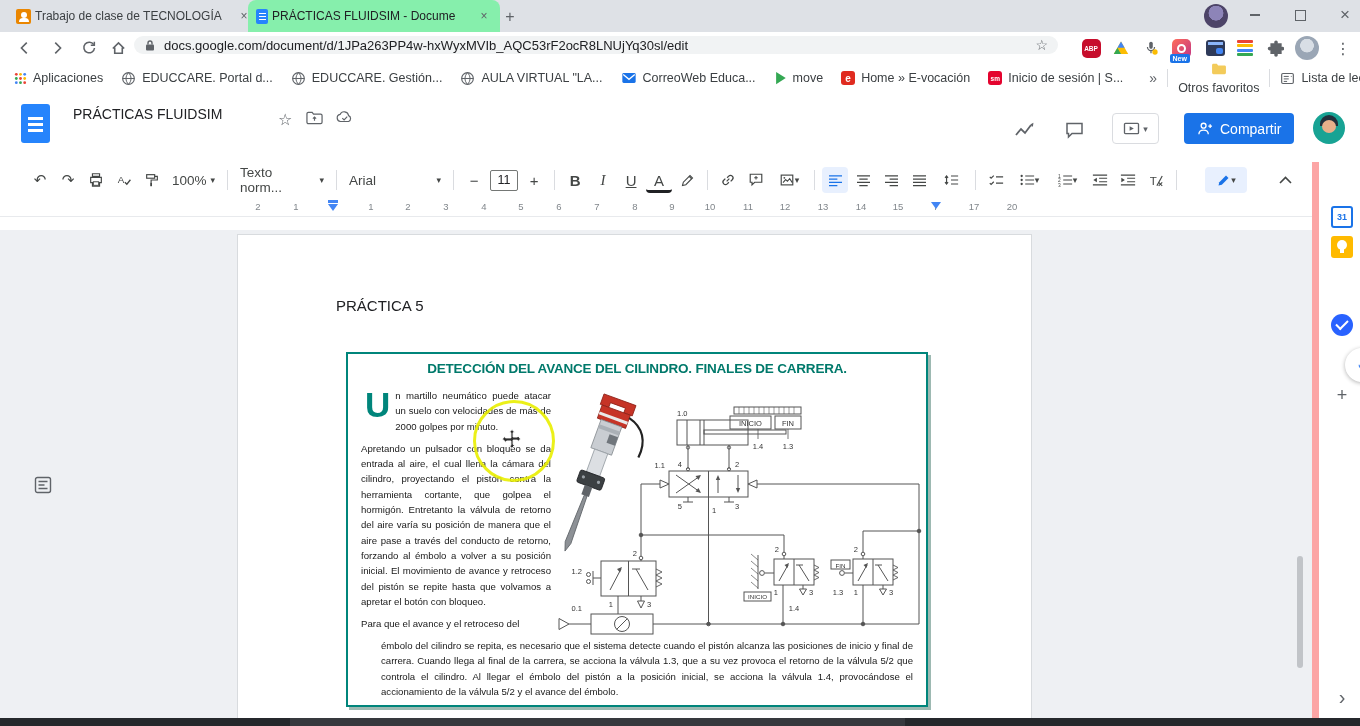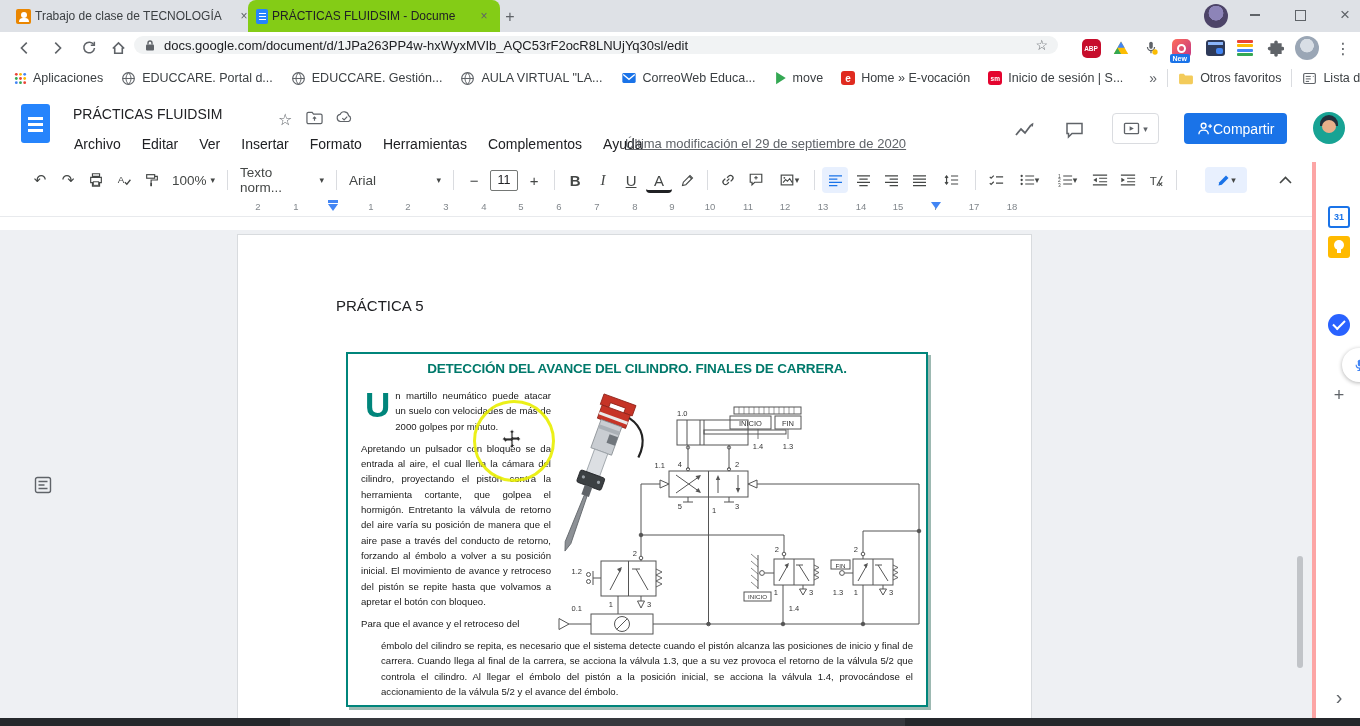--- a/index.html
+++ b/index.html
@@ -2,21 +2,21 @@
 <html><head>
 <meta charset="utf-8">
 <style>
   html,body{margin:0;padding:0;background:#000;}
   #screen{position:relative;width:1360px;height:726px;overflow:hidden;background:#fff;
           font-family:"Liberation Sans","DejaVu Sans",sans-serif;color:#202124;}
   svg{display:block;}
   
   .tabstrip{position:absolute;left:0;top:0;width:1360px;height:32px;background:#dee1e6;}
   .tab{position:absolute;top:0;height:32px;display:flex;align-items:center;padding:0 8px;font-size:12px;color:#3c4043;}
-  .tab.active{background:#84cc16;border-radius:8px 8px 0 0;color:#202124;}
+  .tab.active{background:#86efac;border-radius:8px 8px 0 0;color:#202124;}
   .tab .title{flex:1;white-space:nowrap;overflow:hidden;text-overflow:ellipsis;margin:0 4px;}
   .tclose{width:16px;height:16px;border-radius:50%;display:flex;align-items:center;justify-content:center;
           font-size:12px;color:#5f6368;cursor:pointer;}
   .fav-classroom{width:15px;height:15px;border-radius:2px;background:#ea8600;position:relative;flex:none;}
   .fav-classroom:after{content:"";position:absolute;left:4.5px;top:3px;width:6px;height:6px;border-radius:50%;background:#fff;}
   .fav-classroom:before{content:"";position:absolute;left:2.5px;bottom:1.5px;width:10px;height:4px;border-radius:4px 4px 0 0;background:#fff;}
   .fav-docs{width:12px;height:15px;border-radius:2px;background:#2684fc;position:relative;flex:none;}
   .fav-docs:after{content:"";position:absolute;left:2.5px;top:4px;width:7px;height:1.4px;background:#fff;
      box-shadow:0 3px 0 #fff,0 6px 0 #fff;}
   .newtab{position:absolute;left:498px;top:5px;width:24px;height:24px;border-radius:50%;display:flex;
@@ -61,21 +61,21 @@
   .docslogo:after{content:"";position:absolute;left:7px;top:13px;width:15px;height:2.5px;background:#fff;
      box-shadow:0 6px 0 #fff,0 12px 0 #fff;}
   .dtitle{position:absolute;left:73px;top:14px;font-size:14px;color:#202124;}
   .dticon{position:absolute;top:18px;color:#5f6368;font-size:16px;}
   .menus{position:absolute;left:74px;top:44px;display:flex;gap:21px;font-size:14px;color:#202124;}
   .lastmod{position:absolute;left:625px;top:44px;font-size:13px;color:#5f6368;text-decoration:underline;white-space:nowrap;}
   .hbtn{position:absolute;top:24px;width:28px;height:28px;display:flex;align-items:center;justify-content:center;border-radius:50%;}
   .presentbtn{position:absolute;left:1112px;top:21px;width:47px;height:31px;border:1px solid #dadce0;border-radius:4px;
      display:flex;align-items:center;justify-content:center;gap:3px;box-sizing:border-box;}
   .sharebtn{position:absolute;left:1184px;top:21px;height:31px;padding:0 13px;background:#1a73e8;border-radius:4px;
-     display:flex;align-items:center;color:#fff;font-size:14px;}
+     display:flex;align-items:center;gap:7px;color:#fff;font-size:14px;}
   .avatar{position:absolute;left:1313px;top:20px;width:32px;height:32px;border-radius:50%;background:#18a394;overflow:hidden;}
   .avatar .hair{position:absolute;left:7px;top:3px;width:18px;height:11px;border-radius:9px 9px 0 0;background:#22303c;}
   .avatar .face{position:absolute;left:9px;top:8px;width:14px;height:13px;border-radius:50%;background:#e8b08a;}
   
   .toolbar{position:absolute;left:0;top:162px;width:1312px;height:36px;background:#fff;display:flex;align-items:center;
      padding-left:26px;box-sizing:border-box;}
   .tbtn{min-width:26px;height:26px;border-radius:4px;display:flex;align-items:center;justify-content:center;
      color:#444746;font-size:15px;margin:0 1px;flex:none;}
   .tbtn.active{background:#e8f0fe;}
   .tsep{width:1px;height:20px;background:#dadce0;margin:0 6px;flex:none;}
@@ -99,21 +99,21 @@
   .ftitle{position:absolute;left:0;top:7px;width:100%;text-align:center;font-size:13.5px;font-weight:bold;
      color:#00796b;letter-spacing:-0.2px;}
   .fcol{position:absolute;left:13px;top:34px;width:190px;font-size:9.6px;line-height:15.3px;text-align:justify;color:#191919;}
   .fcol p{margin:0 0 7px 0;}
   .dropcap{float:left;font-size:35px;line-height:29px;font-weight:bold;color:#00857b;padding:2px 5px 0 4px;}
   .fwide{position:absolute;left:13px;right:13px;top:284px;font-size:9.6px;line-height:15.3px;text-align:justify;color:#191919;margin-left:20px;}
   .diagram{position:absolute;left:204px;top:35px;}
   .diagram text{font-size:7.5px;fill:#333;stroke:none;font-family:"Liberation Sans",sans-serif;}
   .diagram .tag{font-size:6.2px;}
   
-  .sidepanel{position:absolute;left:1312px;top:162px;width:48px;height:564px;background:#fff;border-left:4px solid #fca5a5;box-sizing:border-box;}
+  .sidepanel{position:absolute;left:1312px;top:162px;width:48px;height:564px;background:#fff;border-left:7px solid #fca5a5;box-sizing:border-box;}
   .spicon{position:absolute;left:12px;width:22px;height:22px;}
   .cal{background:#fff;border:2px solid #1a73e8;border-radius:3px;box-sizing:border-box;color:#1a73e8;font-size:9px;
      font-weight:bold;display:flex;align-items:center;justify-content:center;}
   .keep{background:#ffba00;border-radius:3px;position:relative;}
   .keep:after{content:"";position:absolute;left:6px;top:4px;width:10px;height:10px;border-radius:50%;background:#fff;}
   .keep:before{content:"";position:absolute;left:9px;top:13px;width:4px;height:4px;background:#fff;z-index:1;}
   .tasks{background:#fff;border-radius:50%;position:relative;}
   .tasks .c{position:absolute;inset:0;border-radius:50%;background:#2962ff;}
   .tasks .k{position:absolute;left:5px;top:6px;width:10px;height:5px;border-left:2.5px solid #fff;border-bottom:2.5px solid #fff;
      transform:rotate(-45deg);}
@@ -293,21 +293,21 @@
       <div class="bm-e">e</div>
       <span>Home » E-vocación</span>
     </div>
     <div class="bm">
       <div class="bm-sm">sm</div>
       <span>Inicio de sesión | S...</span>
     </div>
     <div class="bm" style="color:#5f6368;font-size:14px;margin-left:26px;">»</div>
     <div style="margin-left:auto;display:flex;align-items:center;">
       <div class="bmsep"></div>
-      <div class="bm" style="margin-left:0;">
+      <div class="bm" style="margin-left:0;flex-direction:column;">
         <svg width="16" height="13" viewBox="0 0 18 15">
             <path d="M1 3.5C1 2.7 1.7 2 2.5 2h4L8 4h7.5c.8 0 1.5.7 1.5 1.5v7c0 .8-.7 1.5-1.5 1.5h-13A1.5 1.5 0 011 12.5z" fill="#f3cb5a"></path>
           </svg>
         <span>Otros favoritos</span>
       </div>
       <div class="bmsep"></div>
       <div class="bm" style="margin-left:0;margin-right:16px;">
         <svg width="15" height="15" viewBox="0 0 18 18">
             <rect x="2" y="3" width="14" height="12" rx="1.5" stroke="#5f6368" stroke-width="1.4" fill="none"></rect>
             <path d="M4.5 6.5h6M4.5 9.5h6M4.5 12.5h4M13 6.5h1" stroke="#5f6368" stroke-width="1.2"></path>
@@ -326,31 +326,20 @@
           <path d="M1 3.5C1 2.7 1.7 2 2.5 2h4L8 4h7.5c.8 0 1.5.7 1.5 1.5v7c0 .8-.7 1.5-1.5 1.5h-13A1.5 1.5 0 011 12.5z" stroke="#5f6368" stroke-width="1.3" fill="none"></path>
           <path d="M9 11V7M7.3 8.7L9 7l1.7 1.7" stroke="#5f6368" stroke-width="1.2" fill="none"></path>
         </svg>
     </div>
     <div class="dticon" style="left:336px;">
       <svg width="18" height="14" viewBox="0 0 20 14">
           <path d="M5 12a4 4 0 01-.5-7.9A5 5 0 0114 5.5 3.5 3.5 0 0114 12z" stroke="#5f6368" stroke-width="1.3" fill="none"></path>
           <path d="M7 8.2l2 2 3.5-3.7" stroke="#5f6368" stroke-width="1.3" fill="none"></path>
         </svg>
     </div>
-    <div class="menus">
-      <span>Archivo</span>
-      <span>Editar</span>
-      <span>Ver</span>
-      <span>Insertar</span>
-      <span>Formato</span>
-      <span>Herramientas</span>
-      <span>Complementos</span>
-      <span>Ayuda</span>
-    </div>
-    <div class="lastmod">Última modificación el 29 de septiembre de 2020</div>
     <div class="hbtn" style="left:1010px;">
       <svg width="20" height="18" viewBox="0 0 20 18">
           <path d="M2 14l5-6 4 4 6-8" stroke="#5f6368" stroke-width="1.8" fill="none"></path>
           <path d="M17 4l1.5-.8-.3 2.3" stroke="#5f6368" stroke-width="1.5" fill="none"></path>
         </svg>
     </div>
     <div class="hbtn" style="left:1060px;">
       <svg width="19" height="18" viewBox="0 0 19 18">
           <path d="M2 2.5h15v10H7l-3.5 3.5V12.5H2z" stroke="#5f6368" stroke-width="1.5" fill="none"></path>
         </svg>
@@ -546,21 +535,21 @@
     <span class="rn" style="left:629px;">8</span>
     <span class="rn" style="left:666px;">9</span>
     <span class="rn" style="left:704px;">10</span>
     <span class="rn" style="left:742px;">11</span>
     <span class="rn" style="left:779px;">12</span>
     <span class="rn" style="left:817px;">13</span>
     <span class="rn" style="left:855px;">14</span>
     <span class="rn" style="left:892px;">15</span>
     <span class="rn" style="left:930px;">7</span>
     <span class="rn" style="left:968px;">17</span>
-    <span class="rn" style="left:1006px;">18</span>
+    <span class="rn" style="left:1006px;">20</span>
     <div class="rbar" style="left:328px;top:2px;"></div>
     <div class="rmark" style="left:328px;top:6px;"></div>
     <div class="rmark" style="left:931px;top:4px;"></div>
   </div>
 
   <div class="canvas">
     <div class="outlineicon">
       <svg width="18" height="18" viewBox="0 0 18 18">
           <rect x="1.5" y="1.5" width="15" height="15" rx="2" stroke="#5f6368" stroke-width="1.4" fill="none"></rect>
           <path d="M4.5 5.5h9M4.5 9h6M4.5 12.5h9" stroke="#5f6368" stroke-width="1.3"></path>

